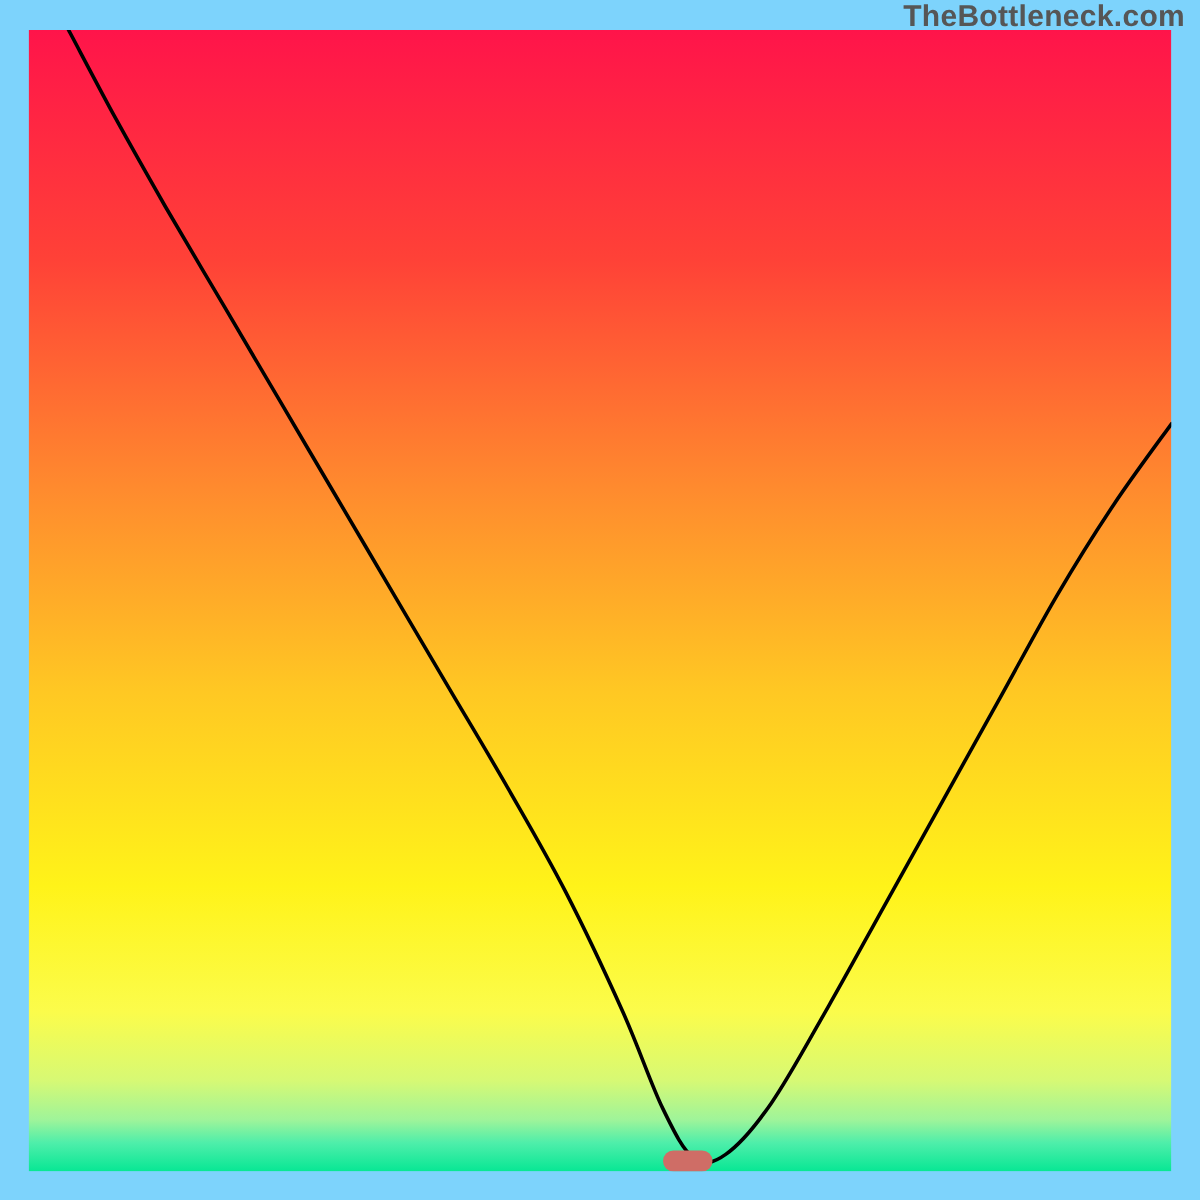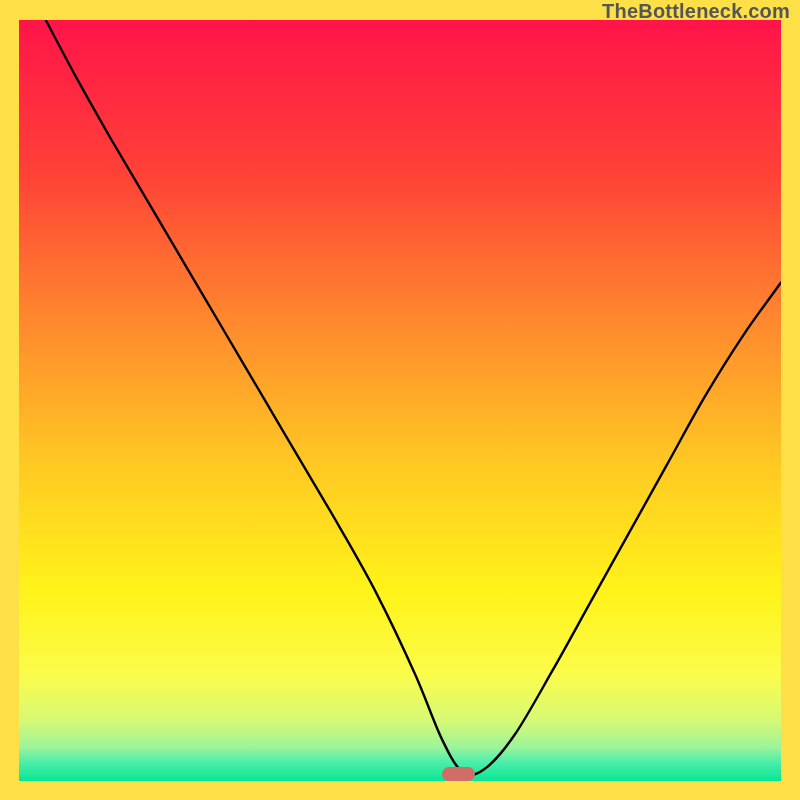--- a/index.html
+++ b/index.html
@@ -7,21 +7,21 @@
     padding: 0;
     width: 800px;
     height: 800px;
     background: #000;
     overflow: hidden;
   }
   .stage {
     position: relative;
     width: 800px;
     height: 800px;
-    background: #fde047;
+    background: #7dd3fc;
   }
   .plot {
     position: absolute;
     left: 19px;
     top: 20px;
     width: 762px;
     height: 761px;
     overflow: hidden;
   }
   .gradient {

